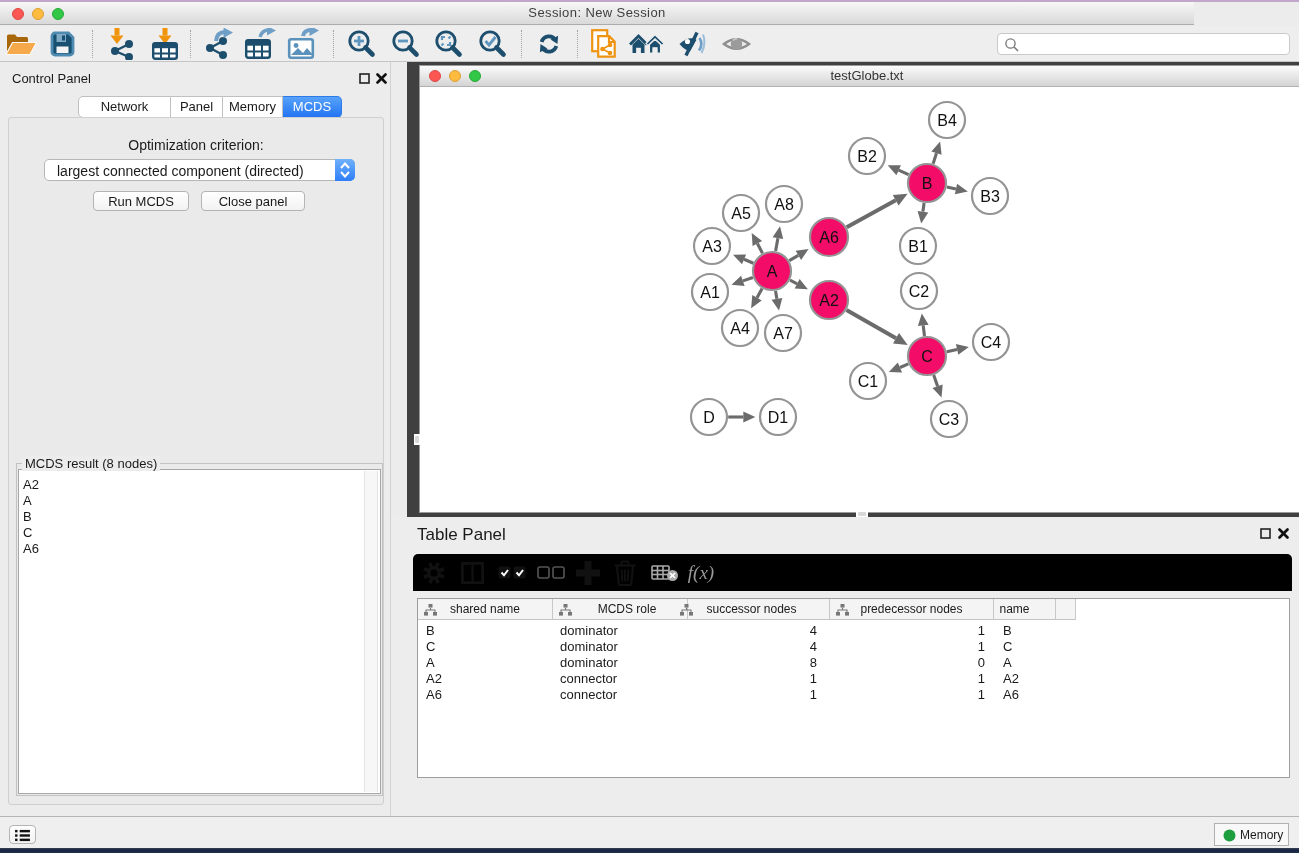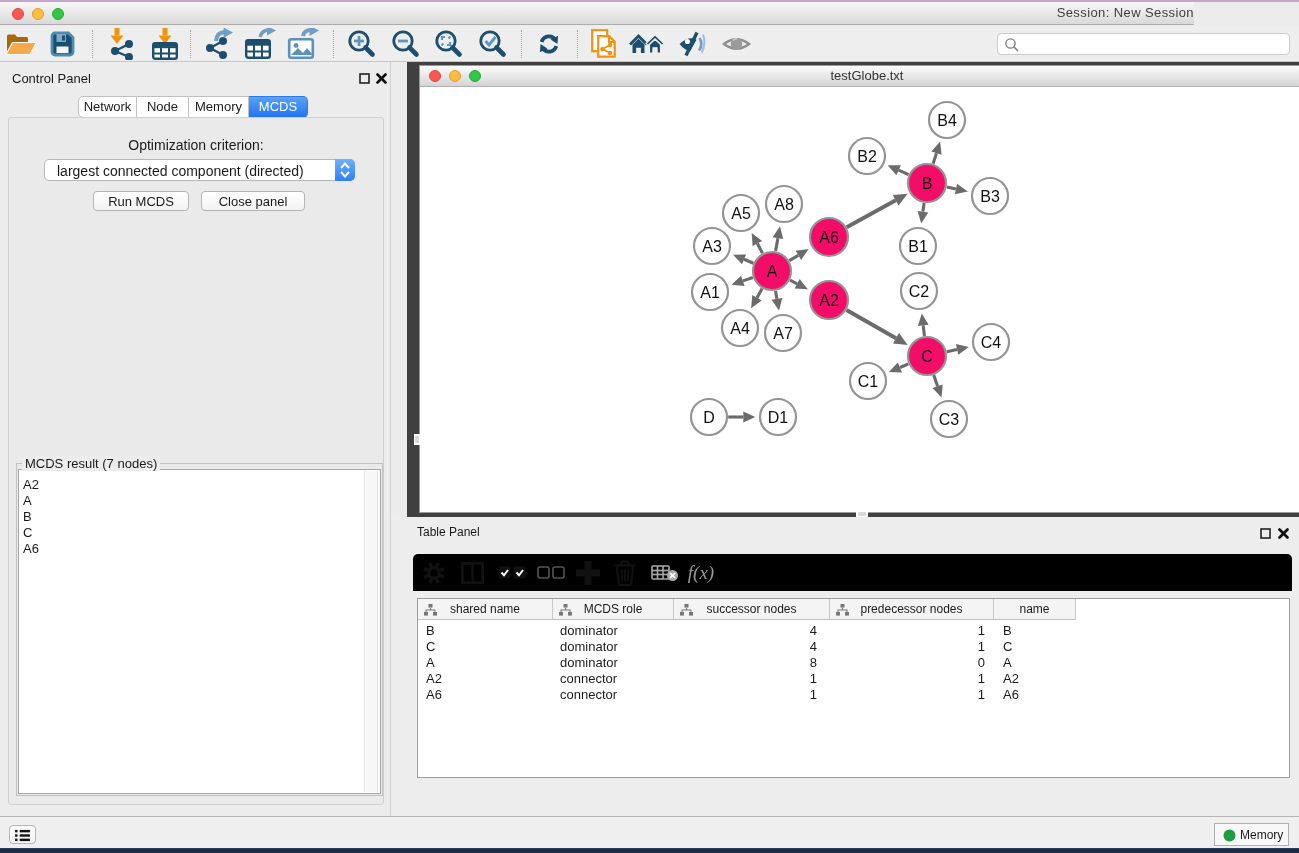--- a/index.html
+++ b/index.html
@@ -1,20 +1,20 @@
 <!DOCTYPE html>
 <html><head><meta charset="utf-8"><style>
 *{margin:0;padding:0;box-sizing:border-box}
 html,body{width:1299px;height:853px;overflow:hidden}
 body{font-family:"Liberation Sans",sans-serif;background:#ececec;position:relative;font-size:13px;color:#1a1a1a}
 .abs{position:absolute}
 .tl{width:12px;height:12px;border-radius:50%;position:absolute;top:0}
 
 #purple{left:0;top:0;width:1299px;height:2px;background:#c3a7ca}
-#titlebar{left:0;top:2px;width:1194px;height:23px;background:linear-gradient(#f7f7f7,#d9d9d9);border-bottom:1px solid #acacac;text-align:right}
+#titlebar{left:0;top:2px;width:1194px;height:23px;background:linear-gradient(#f7f7f7,#d9d9d9);border-bottom:1px solid #acacac;text-align:center}
 #titlebar .t{line-height:22px;color:#3f3f3f;font-size:13px;letter-spacing:0.4px}
 #toolbar{left:0;top:26px;width:1299px;height:36px;background:#eeeeee;border-bottom:1px solid #c6c6c6}
 .sep{position:absolute;top:4px;height:28px;width:0;border-left:1px dotted #a3a3a3}
 .ticon{position:absolute;top:0;height:36px;display:flex;align-items:center;justify-content:center}
 #search{position:absolute;left:997px;top:7px;width:293px;height:22px;background:#fff;border:1px solid #c9c9c9;border-radius:4px}
 
 #cpanel{left:0;top:62px;width:391px;height:755px;background:#ececec;border-right:1px solid #d2d2d2}
 #cphead{position:absolute;left:12px;top:9px;font-size:13px}
 .tabrow{position:absolute;display:flex;height:22px}
 .tab{background:#fff;border:1px solid #c0c0c0;border-left:none;font-size:13px;line-height:20px;text-align:center;color:#1a1a1a}
@@ -31,21 +31,21 @@
 #mcdslabel{position:absolute;left:5px;top:-8px;background:#ececec;padding:0 3px;font-size:13px}
 #mcdsscroll{position:absolute;right:2px;top:1px;width:14px;height:321px;background:#f7f7f7;border-left:1px solid #e4e4e4;border-right:1px solid #e4e4e4}
 .mitem{position:absolute;left:4px;font-size:13px}
 
 #workspace{left:407px;top:62px;width:908px;height:455px;background:#404040}
 #netwin{position:absolute;left:12px;top:3px;width:896px;height:448px;background:#fff;border:1px solid #9a9a9a}
 #nettitle{position:absolute;left:0;top:0;width:894px;height:21px;background:linear-gradient(#fbfbfb,#d4d4d4);border-bottom:1px solid #b1b1b1;text-align:center}
 #nettitle .t{line-height:20px;font-size:13px;color:#333}
 
 #tpanel{left:391px;top:517px;width:908px;height:301px;background:#ededed}
-#tphead{position:absolute;left:26px;top:8px;font-size:12px}
+#tphead{position:absolute;left:26px;top:8px;font-size:17px}
 #ttool{position:absolute;left:22px;top:37px;width:879px;height:37px;background:#000000;border-radius:5px 5px 0 0}
 #ttable{position:absolute;left:26px;top:81px;width:873px;height:180px;background:#fff;border:1px solid #9e9e9e}
 #thead{position:absolute;left:0;top:0;height:21px;background:#f4f4f4;border-bottom:1px solid #c4c4c4;border-right:1px solid #c8c8c8}
 .hcell{position:absolute;top:0;height:21px;border-right:1px solid #c8c8c8;font-size:12px;text-align:center;line-height:21px;color:#1a1a1a}
 .tcell{position:absolute;font-size:13px;height:16px;line-height:16px}
 
 #statusbar{left:0;top:816px;width:1299px;height:32px;background:#efefef;border-top:1px solid #b5b5b5}
 #memorybtn{position:absolute;left:1214px;top:6px;width:75px;height:23px;background:#f8f8f8;border:1px solid #b0b0b0;font-size:12px}
 #bottomstrip{left:0;top:848px;width:1299px;height:5px;background:linear-gradient(#3a4059,#16243f 40%,#20304b)}
 .winctl{position:absolute;top:0}
@@ -236,22 +236,22 @@
  <svg class="winctl" style="left:359px;top:11px" width="11" height="11" viewBox="0 0 11 11">
       <rect x="1" y="1" width="9" height="9" fill="none" stroke="#222" stroke-width="1.6"></rect>
     </svg>
  <svg class="winctl" style="left:376px;top:11px" width="11" height="11" viewBox="0 0 11 11">
       <g stroke="#111" stroke-width="2.6" stroke-linecap="round">
         <line x1="1.5" y1="1.5" x2="9.5" y2="9.5"></line>
         <line x1="9.5" y1="1.5" x2="1.5" y2="9.5"></line>
       </g>
     </svg>
  <div class="tabrow" style="left:78px;top:34px">
-  <div class="tab first" style="width:59px">Network</div>
-  <div class="tab" style="width:52px">Node</div>
+  <div class="tab first" style="width:93px">Network</div>
+  <div class="tab" style="width:52px">Panel</div>
   <div class="tab" style="width:60px">Memory</div>
   <div class="tab sel last" style="width:59px">MCDS</div>
  </div>
  <div id="cpinner">
   <div id="combo">
         <span style="position:absolute;left:12px;top:1px;font-size:14px">largest connected component (directed)</span>
    <div id="combocap">
           <svg width="12" height="16" viewBox="0 0 12 16" style="position:absolute;left:4px;top:3px">
             <path d="M2 6 L6 1.5 L10 6" fill="none" stroke="#fff" stroke-width="2"></path>
             <path d="M2 10 L6 14.5 L10 10" fill="none" stroke="#fff" stroke-width="2"></path>
@@ -264,21 +264,21 @@
  </div>
  <div id="mcdsbox">
   <div id="mcdslist">
    <div id="mcdsscroll"></div>
    <div class="mitem" style="top:7px">A2</div>
    <div class="mitem" style="top:23px">A</div>
    <div class="mitem" style="top:39px">B</div>
    <div class="mitem" style="top:55px">C</div>
    <div class="mitem" style="top:71px">A6</div>
   </div>
-  <div id="mcdslabel">MCDS result (7 nodes)</div>
+  <div id="mcdslabel">MCDS result (8 nodes)</div>
  </div>
 </div>
 <div class="abs" id="workspace">
  <div id="netwin">
   <div id="nettitle"><span class="t">testGlobe.txt</span></div>
   <div class="tl" style="left:9px;top:4px;background:#fc5753;border:1px solid #df4744"></div>
   <div class="tl" style="left:29px;top:4px;background:#fdbc40;border:1px solid #de9f34"></div>
   <div class="tl" style="left:49px;top:4px;background:#33c748;border:1px solid #27aa35"></div>
   <svg style="position:absolute;right:1px;bottom:1px" width="13" height="13" viewBox="0 0 13 13">
         <g stroke="#8a8a8a" stroke-width="1.2" stroke-dasharray="2,1.6">
@@ -453,24 +453,24 @@
           </g>
         </svg>
       </div>
   <div class="ticon" style="left:270px;width:36px;height:37px">
         <span style="font-family:'Liberation Serif',serif;font-style:italic;font-size:19px;color:#9a9a9a">f(x)</span>
       </div>
  </div>
  <div id="ttable">
   <div id="thead" style="width:658px">
    <div class="hcell" style="left:0;width:135px">shared name</div>
-   <div class="hcell" style="left:135px;width:121px">MCDS role</div>
+   <div class="hcell" style="left:149px;width:121px">MCDS role</div>
    <div class="hcell" style="left:256px;width:156px">successor nodes</div>
    <div class="hcell" style="left:412px;width:164px">predecessor nodes</div>
-   <div class="hcell" style="left:576px;width:82px">name</div>
+   <div class="hcell" style="left:556px;width:82px">name</div>
   </div>
   <svg style="position:absolute;left:6px;top:5px" width="13" height="12" viewBox="0 0 13 12">
         <g fill="#777">
           <rect x="4.5" y="0" width="4" height="3.6"></rect>
           <rect x="0" y="8" width="4" height="3.6"></rect>
           <rect x="9" y="8" width="4" height="3.6"></rect>
         </g>
         <g stroke="#777" stroke-width="1.1" fill="none">
           <path d="M6.5 4 v2 M2 8 v-2 h9 v2"></path>
         </g>

